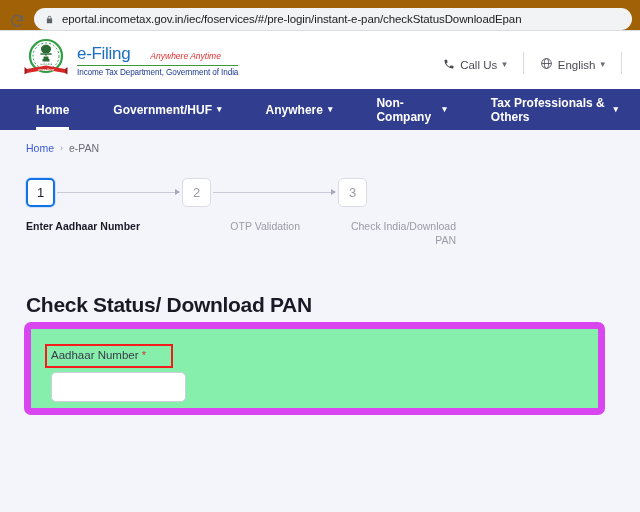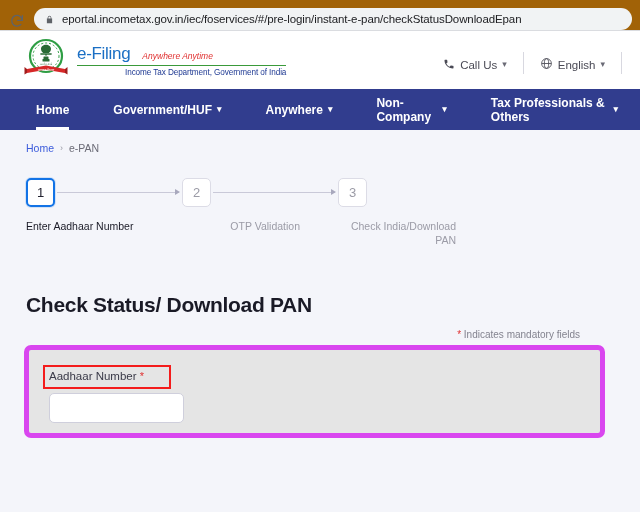--- a/index.html
+++ b/index.html
@@ -66,41 +66,40 @@
     align-items: center;
     gap: 7px;
   }
   .emblem {
     width: 48px; height: 46px;
     position: relative;
     flex: 0 0 48px;
   }
   .brand-text { display: flex; flex-direction: column; gap: 0px; }
   .brand-line1 {
-    display: flex; align-items: baseline; gap: 12px;
+    display: flex; align-items: baseline; gap: 20px;
     border-bottom: 1.5px solid #3a9a3a;
     padding-bottom: 1px;
   }
   .efiling {
     font-size: 17px;
     color: #1b6fc4;
     letter-spacing: -0.3px;
   }
   .tagline {
     font-size: 8.5px;
     color: #e03030;
     font-style: italic;
     font-weight: normal;
   }
   .dept {
     font-size: 8.2px;
     color: #1f3a93;
     margin-top: 2px;
     letter-spacing: -0.1px;
-    margin-left: 48px;
   }
   .header-right {
     margin-left: auto;
     display: flex;
     height: 26px;
     margin-top: 9px;
   }
   .hdr-item {
     display: flex;
     align-items: center;
@@ -215,21 +214,21 @@
     border-left: 5px solid #a8a8bd;
     border-top: 3.5px solid transparent;
     border-bottom: 3.5px solid transparent;
   }
   .step-label {
     margin-top: 12px;
     font-size: 10.5px;
     line-height: 1.35;
     width: 118px;
   }
-  .step.active .step-label { color: #1a1a26; font-weight: normal; }
+  .step.active .step-label { color: #1a1a26; font-weight: bold; }
   .step.inactive .step-label { color: #9b9ba6; text-align: right; }
 
   
   .section-title {
     font-size: 21px;
     font-weight: bold;
     color: #1a1a26;
     margin-top: 46px;
     padding-left: 2px;
     letter-spacing: -0.3px;
@@ -238,22 +237,22 @@
     text-align: right;
     font-size: 10px;
     color: #83838f;
     margin-top: 12px;
     padding-right: 36px;
   }
   .mandatory-note .star { color: #e03030; }
 
   .card {
     margin-top: 5px;
-    background: #e5e5e5;
-    border: 5px solid #d946ef;
+    background: #86efac;
+    border: 7px solid #d946ef;
     border-radius: 7px;
     width: 581px;
     height: 93px;
     padding: 16px 20px;
     position: relative;
   }
   .field-label {
     font-size: 11.5px;
     color: #3a3a48;
     display: inline-block;
@@ -403,24 +402,20 @@
       <div class="step-label">OTP Validation</div>
     </div>
     <div class="step inactive">
       <div class="step-box">3</div>
       <div class="step-label">Check India/Download PAN</div>
     </div>
   </div>
 
   <div class="section-title">Check Status/ Download PAN</div>
 
-  <div class="mandatory-note">
-    <span class="star">*</span>
-    <span>Indicates mandatory fields</span>
-  </div>
 
   <div class="card">
     <span class="field-label">
       <span>Aadhaar Number</span>
       <span class="star">*</span>
       <span class="label-annot"></span>
     </span>
     <input class="text-input" type="text" placeholder="" style="">
   </div>
 

